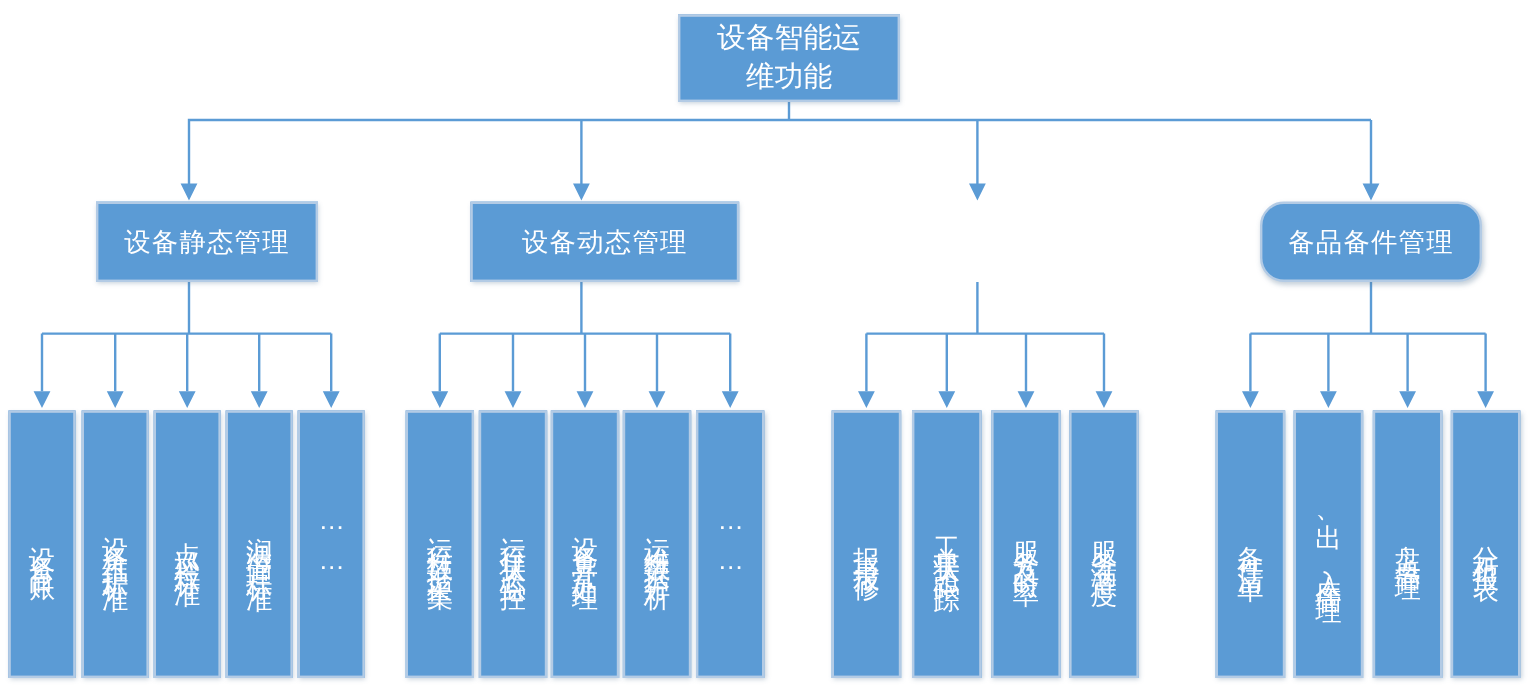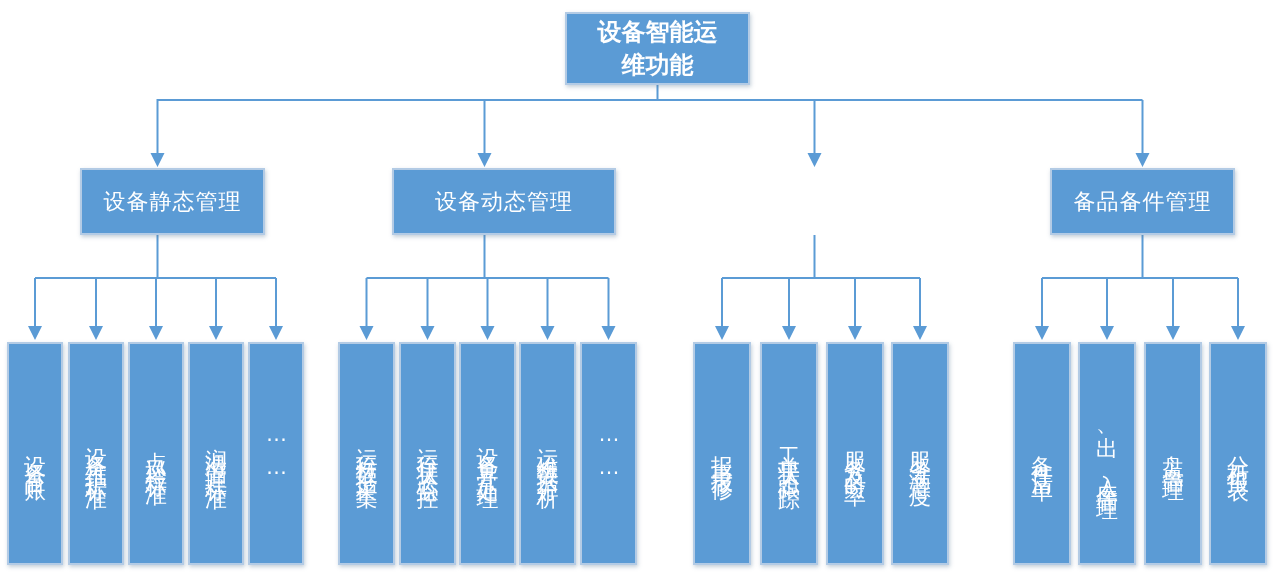--- a/index.html
+++ b/index.html
@@ -78,25 +78,25 @@
       M209 326L223 326L216 340Z M269 326L283 326L276 340Z
       M359.5 326L373.5 326L366.5 340Z M420.5 326L434.5 326L427.5 340Z
       M480.5 326L494.5 326L487.5 340Z M540.5 326L554.5 326L547.5 340Z
       M601.5 326L615.5 326L608.5 340Z
       M715 326L729 326L722 340Z M782 326L796 326L789 340Z
       M848 326L862 326L855 340Z M913 326L927 326L920 340Z
       M1035 326L1049 326L1042 340Z M1100 326L1114 326L1107 340Z
       M1166 326L1180 326L1173 340Z M1231 326L1245 326L1238 340Z"></path>
   </svg>
 
-  <div class="node root-node" style="left:565px; top:12px; width:185px; height:73px;font-weight:bold;">设备智能运维功能</div>
+  <div class="node root-node" style="left:565px; top:12px; width:185px; height:73px;">设备智能运维功能</div>
 
   <div class="node branch-node" style="left:65px; top:168px; width:185px; height:67px;margin-left:15px;">设备静态管理</div>
   <div class="node branch-node" style="left:392px; top:168px; width:224px; height:67px;">设备动态管理</div>
-  <div class="node branch-node" style="left:1050px; top:168px; width:185px; height:67px;">备品备件管理</div>
+  <div class="node branch-node" style="left:1050px; top:168px; width:185px; height:67px;border-radius:20px;">备品备件管理</div>
 
   <div class="node leaf-node" style="left:7px; top:342px; width:56px; height:223px;">
     <span class="vtext">设备台账</span>
     </div>
   <div class="node leaf-node" style="left:68px; top:342px; width:56px; height:223px;">
     <span class="vtext">设备维护标准</span>
     </div>
   <div class="node leaf-node" style="left:128px; top:342px; width:56px; height:223px;">
     <span class="vtext">点巡检标准</span>
     </div>

